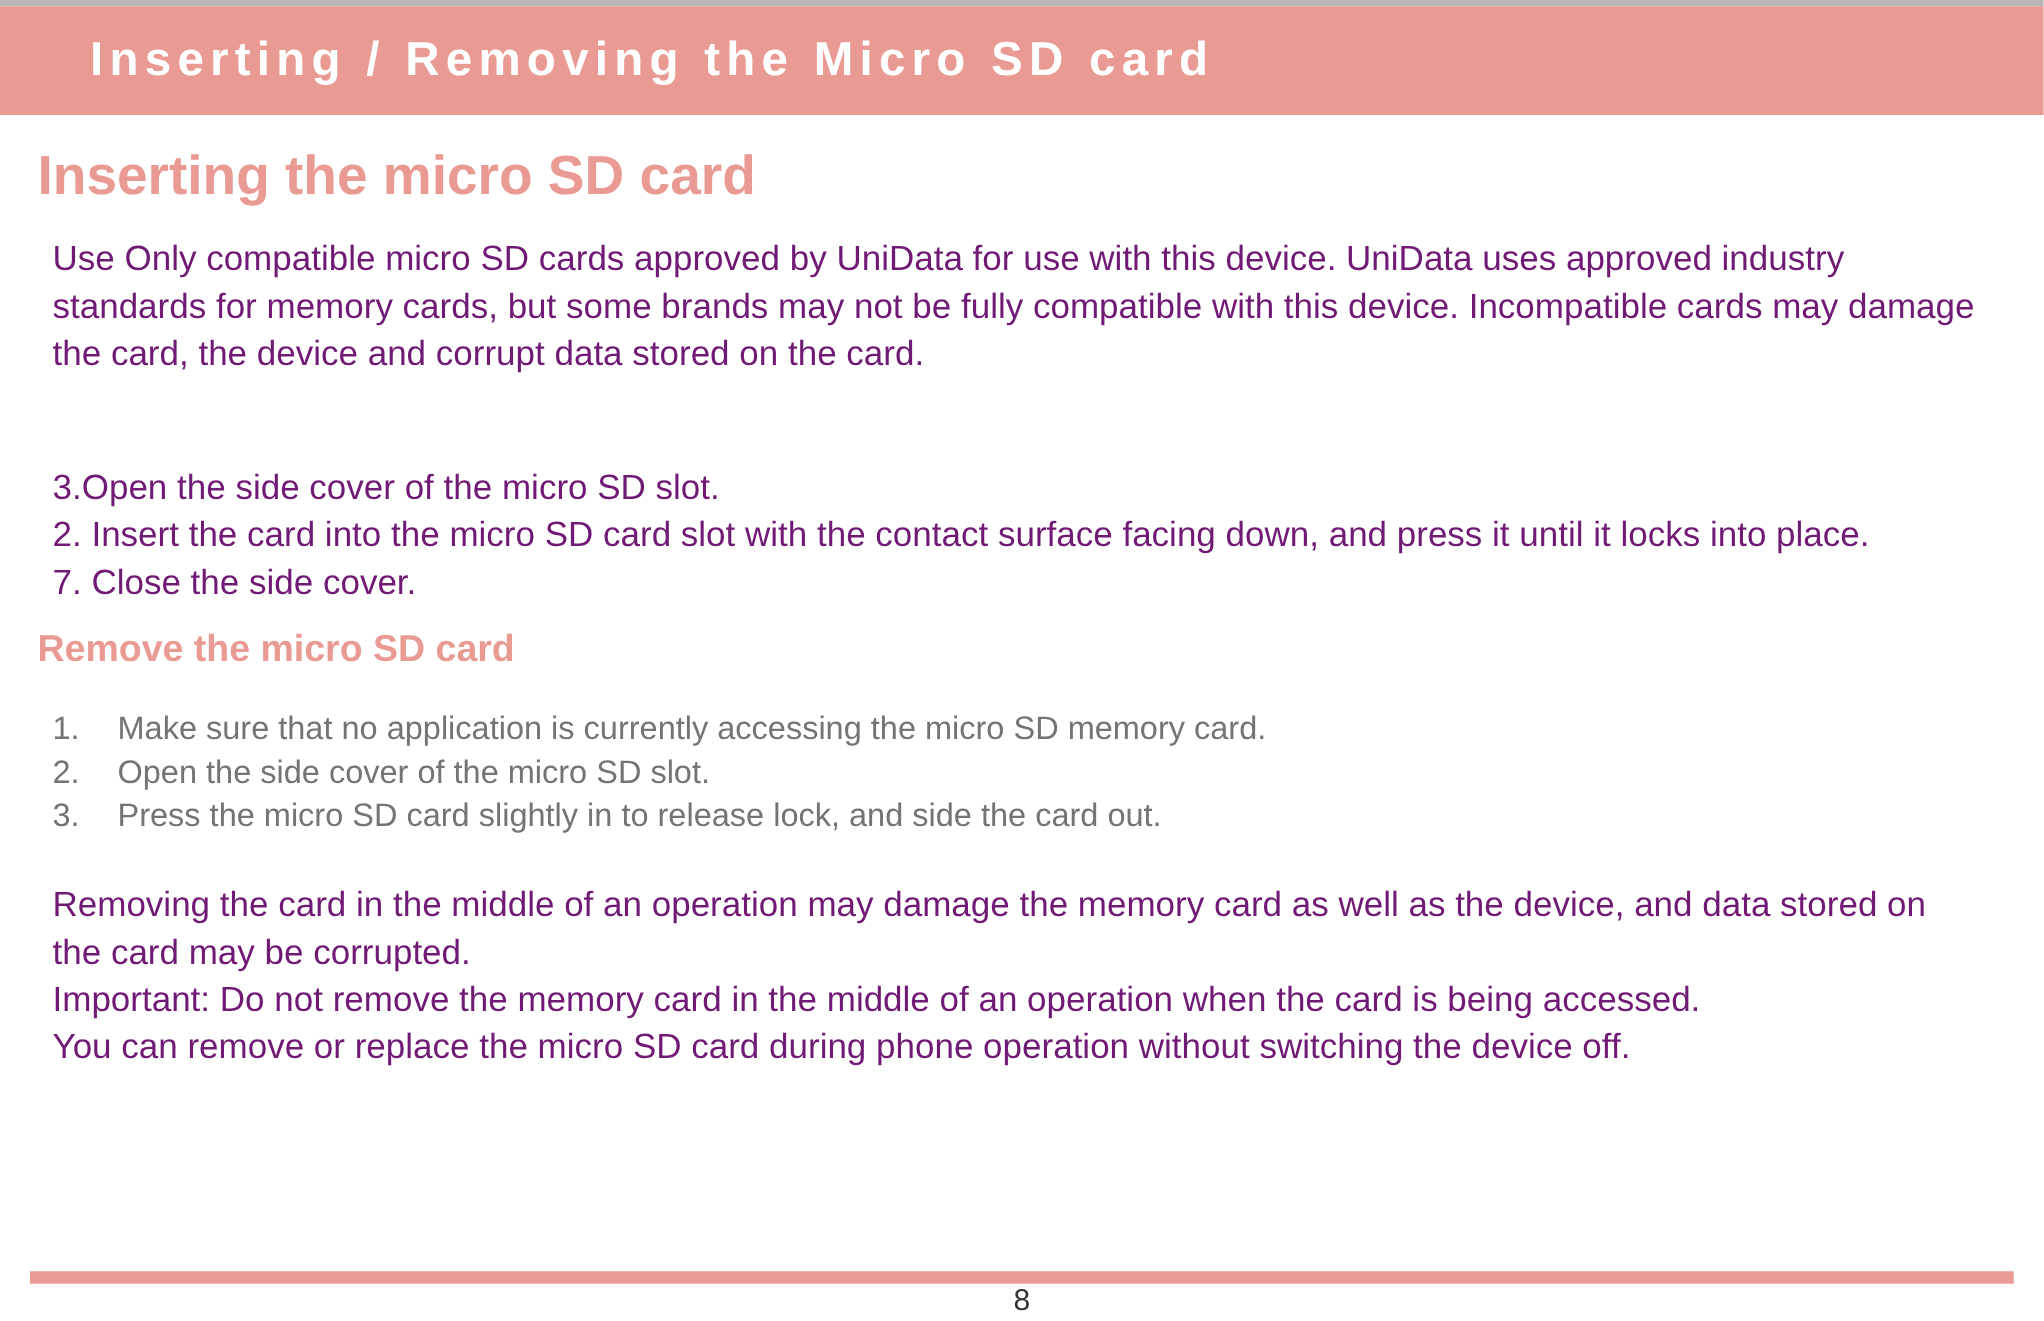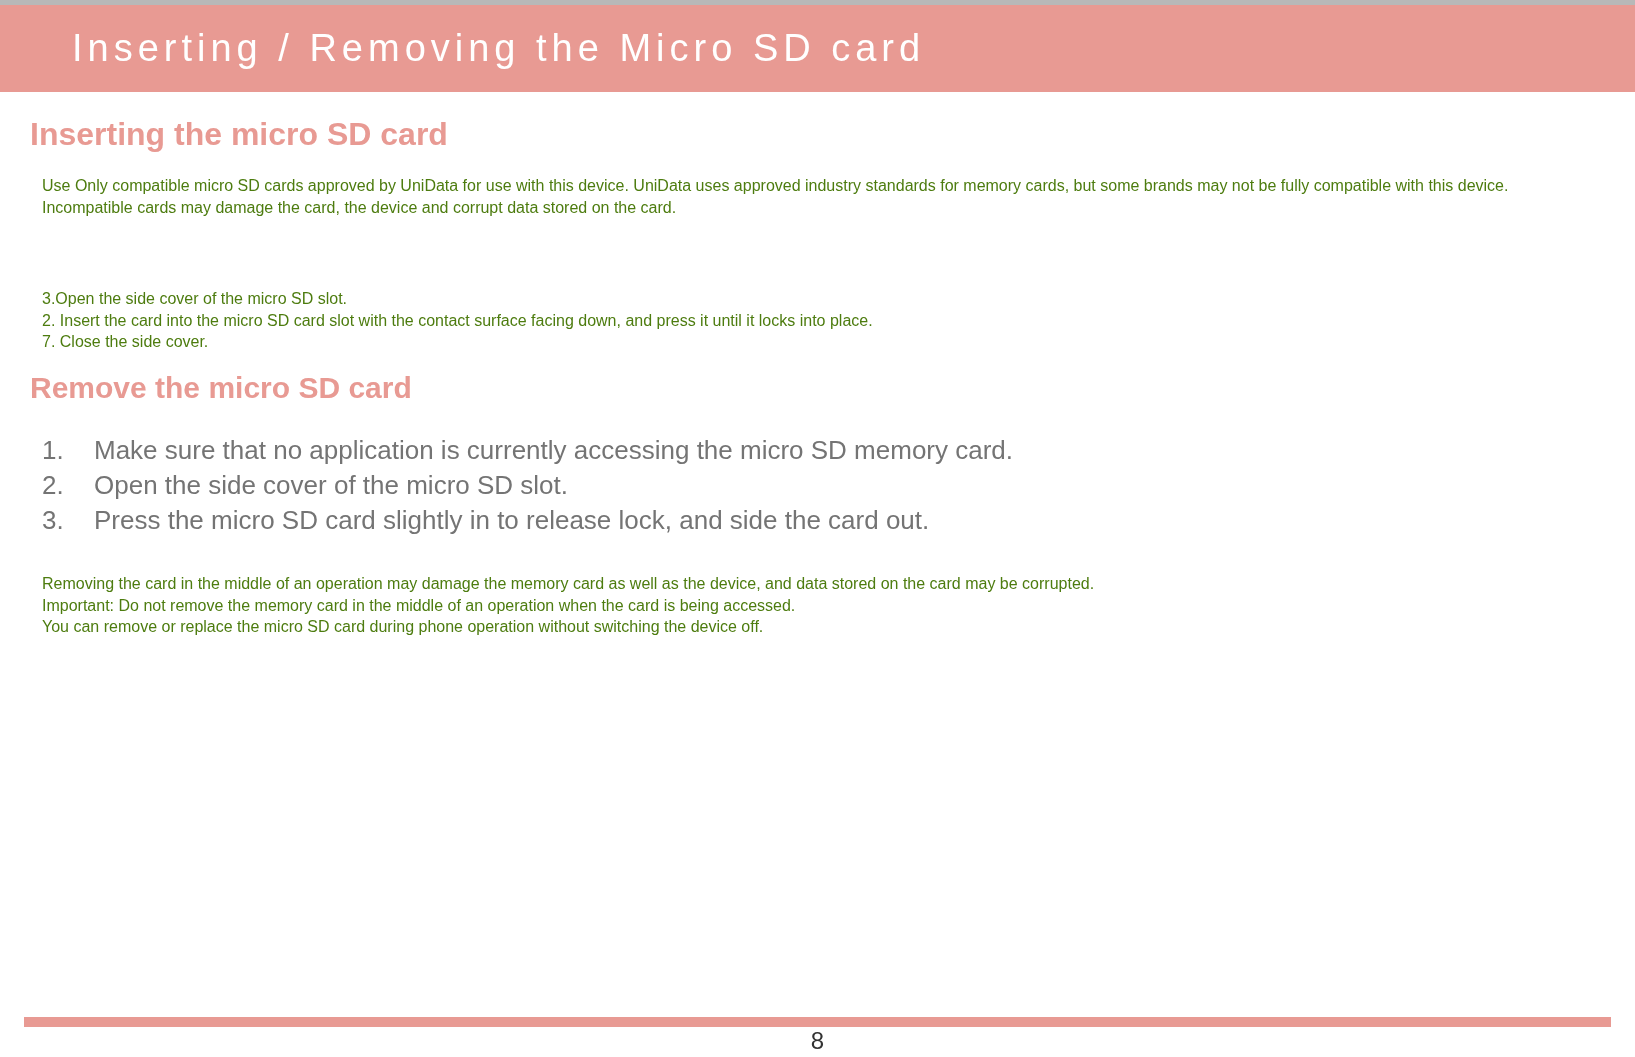--- a/index.html
+++ b/index.html
@@ -22,46 +22,46 @@
     }
     
     .header-bar {
       background: #e89a93;
       padding: 22px 0 22px 72px;
     }
     
     .header-title {
       color: #ffffff;
       font-size: 38px;
-      font-weight: normal;
+      font-weight: bold;
       letter-spacing: 5px;
     }
     
     .content {
       padding: 24px 30px 0 30px;
     }
     
     .section-heading {
       color: #e89a93;
-      font-size: 32px;
+      font-size: 44px;
       font-weight: bold;
       margin-bottom: 22px;
     }
     
     .section-heading-2 {
       color: #e89a93;
       font-size: 30px;
       font-weight: bold;
       margin-top: 18px;
       margin-bottom: 28px;
     }
     
     .body-text {
-      color: #4d7c0f;
-      font-size: 16px;
+      color: #701a75;
+      font-size: 28px;
       line-height: 1.35;
       padding-left: 12px;
       padding-right: 20px;
     }
     
     .body-text p {
       margin: 0;
     }
     
     .spacer {

